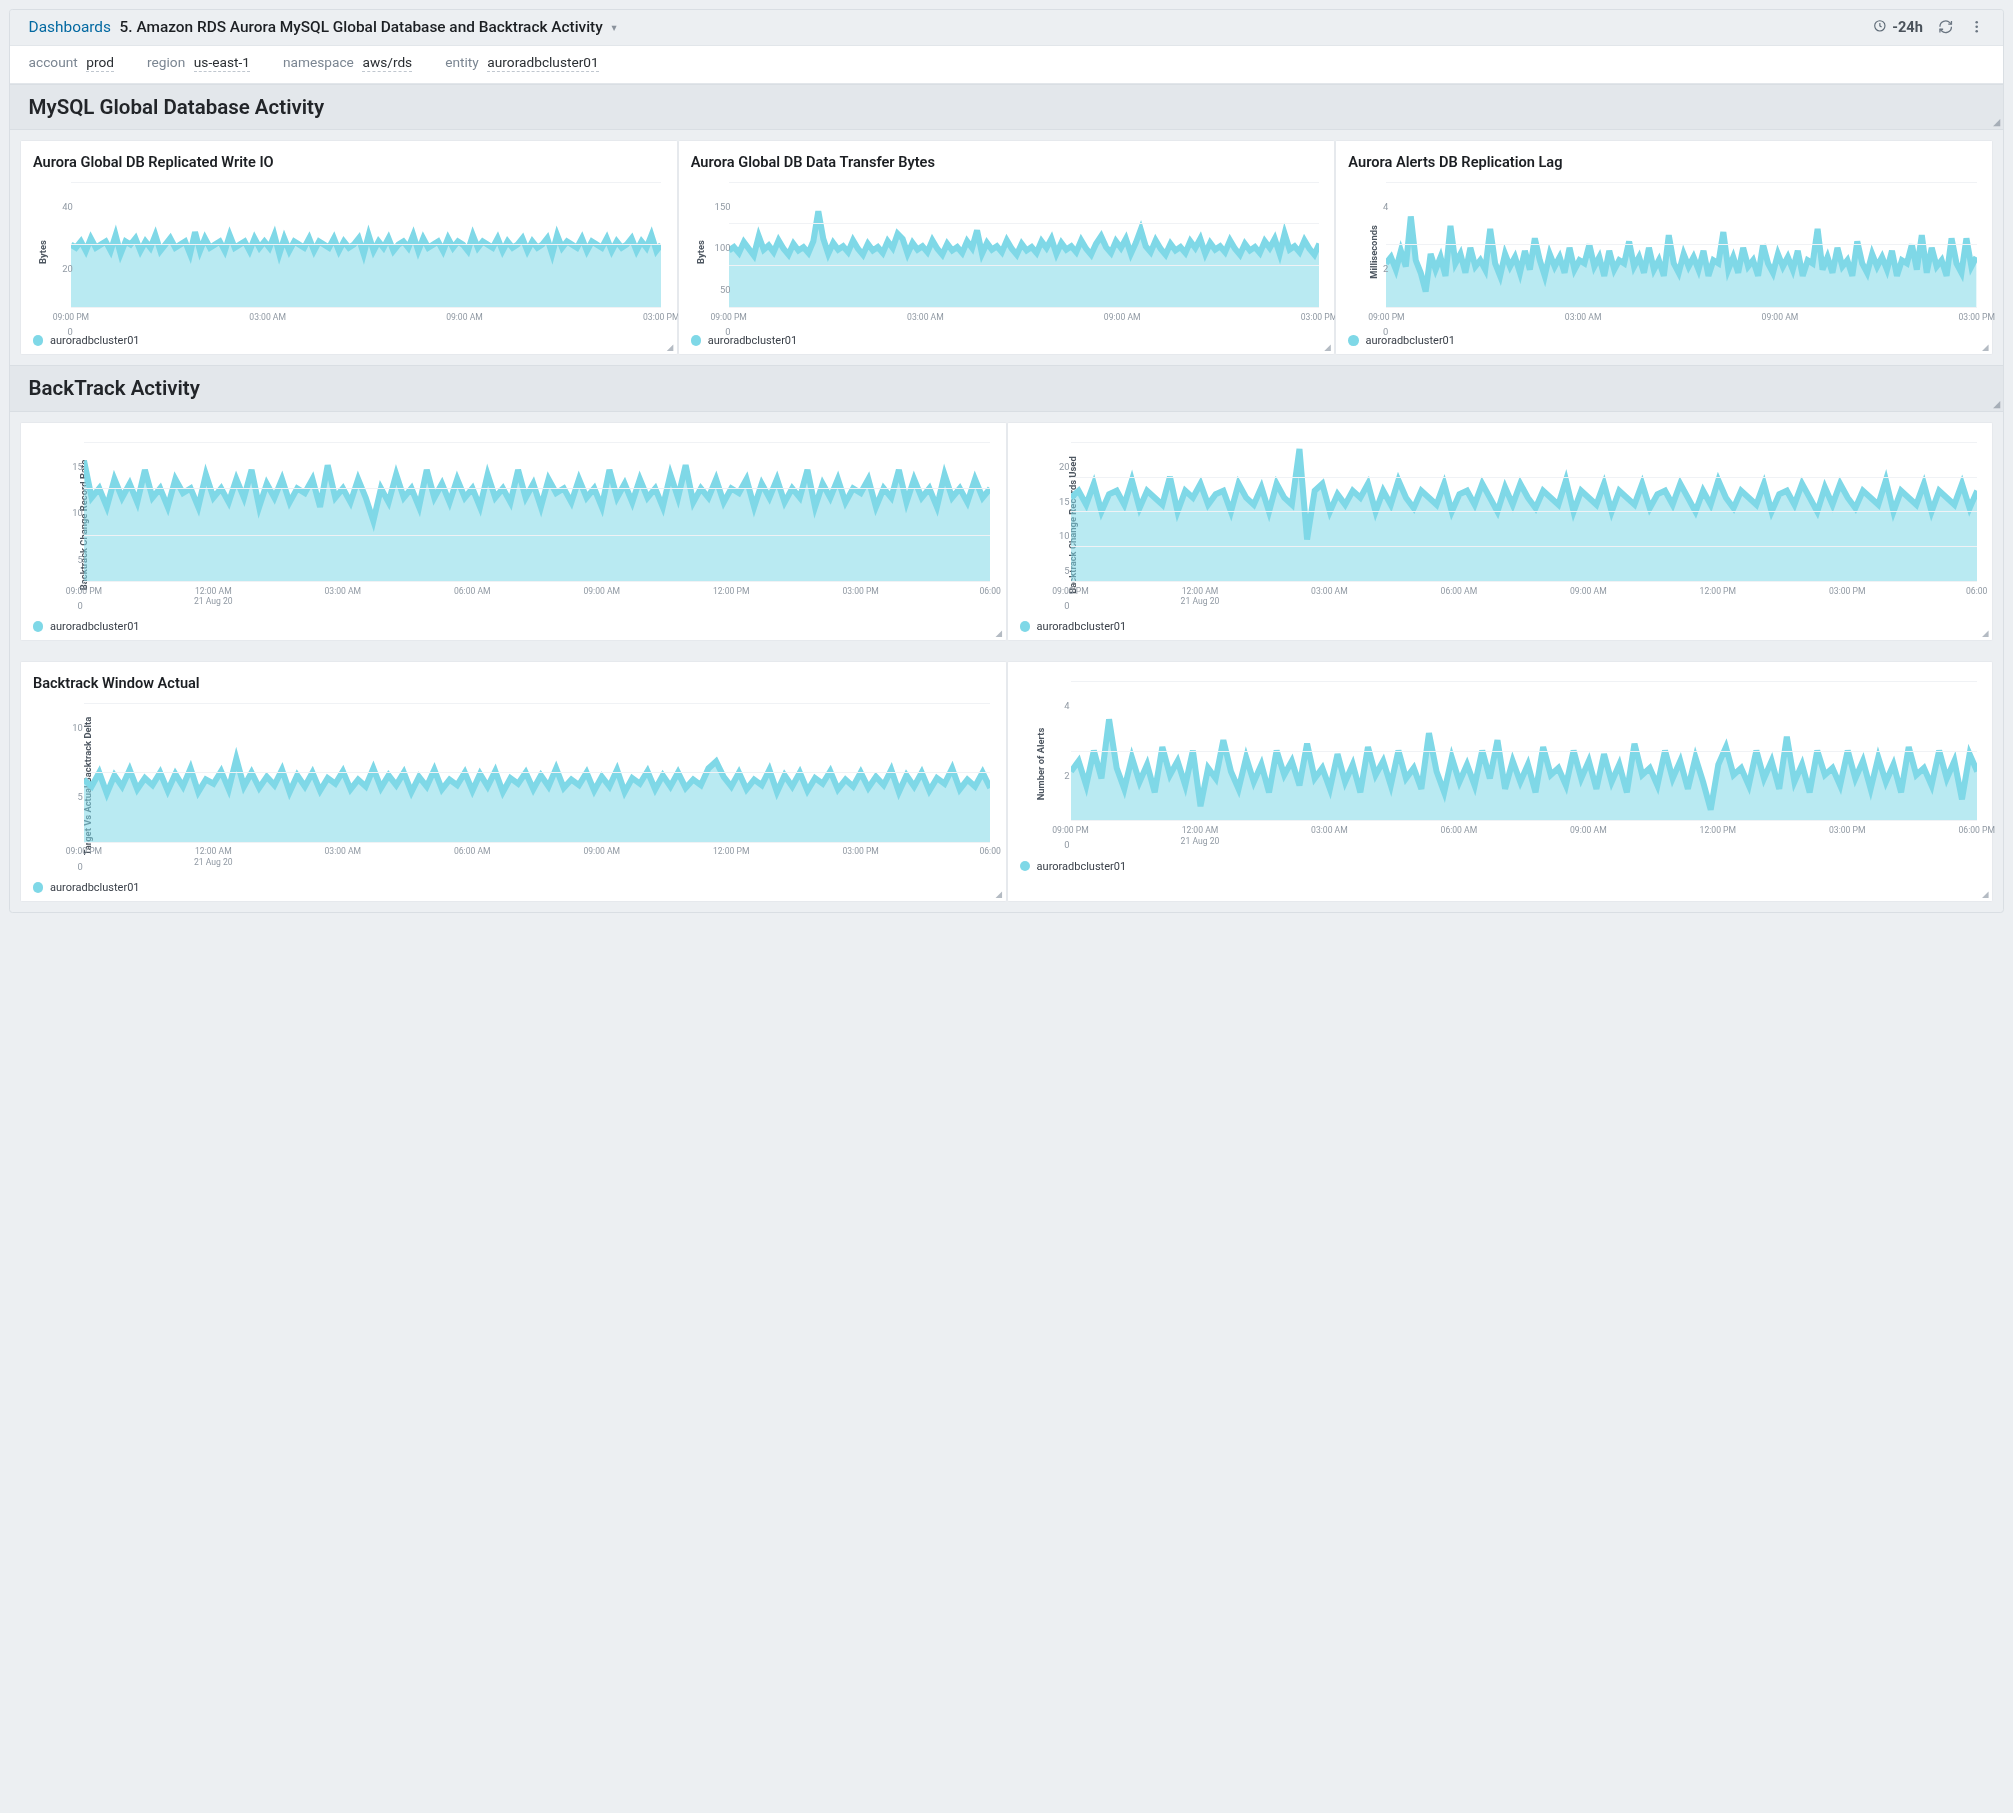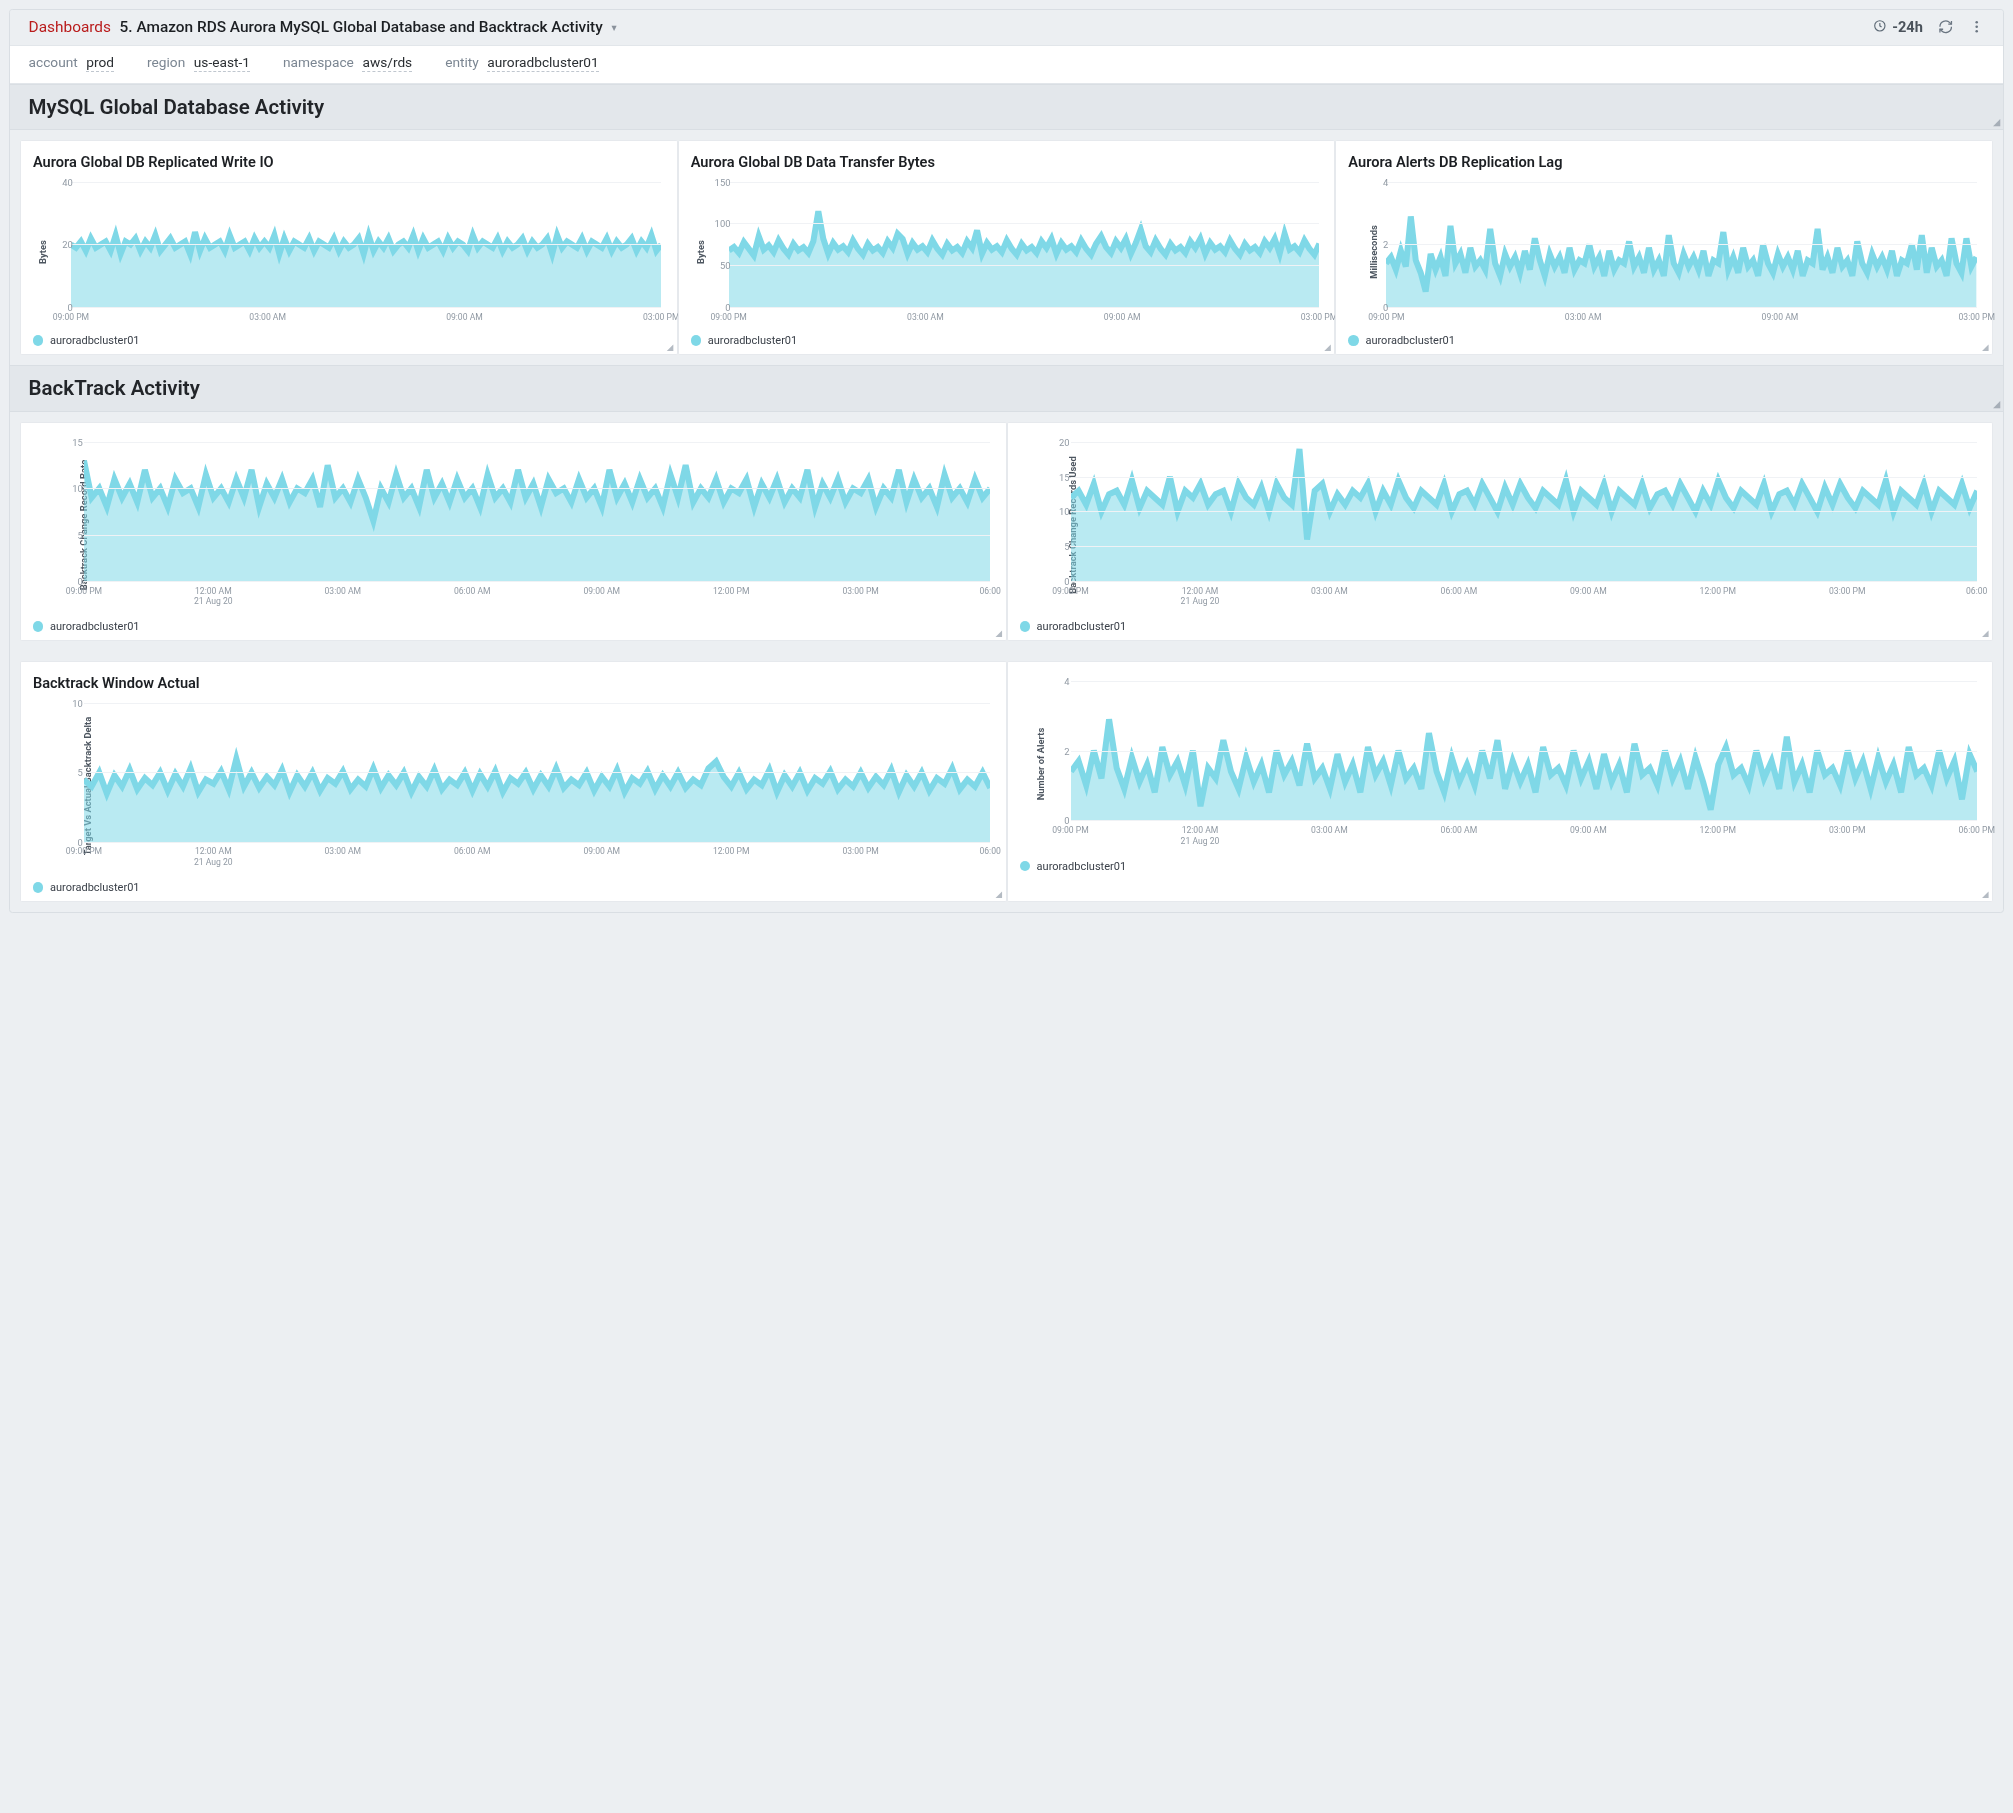--- a/index.html
+++ b/index.html
@@ -23,21 +23,21 @@
     justify-content: space-between;
     padding: 8.6px 19px;
     background: #eceff2;
   }
   .breadcrumb {
     display: flex;
     align-items: center;
     gap: 8.6px;
     font-size: 15.4px;
   }
-  .breadcrumb .crumb-root { color: #b91c1c; }
+  .breadcrumb .crumb-root { color: #0369a1; }
   .breadcrumb .crumb-title { color: #1c1f23; font-weight: 500; }
   .chev { color: #8a929c; font-size: 10.3px; }
   .topright {
     display: flex;
     align-items: center;
     gap: 15.4px;
     color: #5e6a76;
   }
   .time-pill {
     display: flex;
@@ -130,20 +130,21 @@
     width: 33px;
     font-size: 9.4px;
     color: #9099a3;
   }
   .yaxis .ytick {
     position: absolute;
     right: 0;
     transform: translateY(-50%);
     text-align: right;
     width: 100%;
+    margin-top: 24px;
   }
   .grid-line {
     position: absolute;
     left: 0; right: 0;
     border-top: 0.9px solid #f0f2f5;
   }
   .xaxis {
     position: absolute;
     left: 38px; right: 3.4px; bottom: 0;
     height: 19px;

